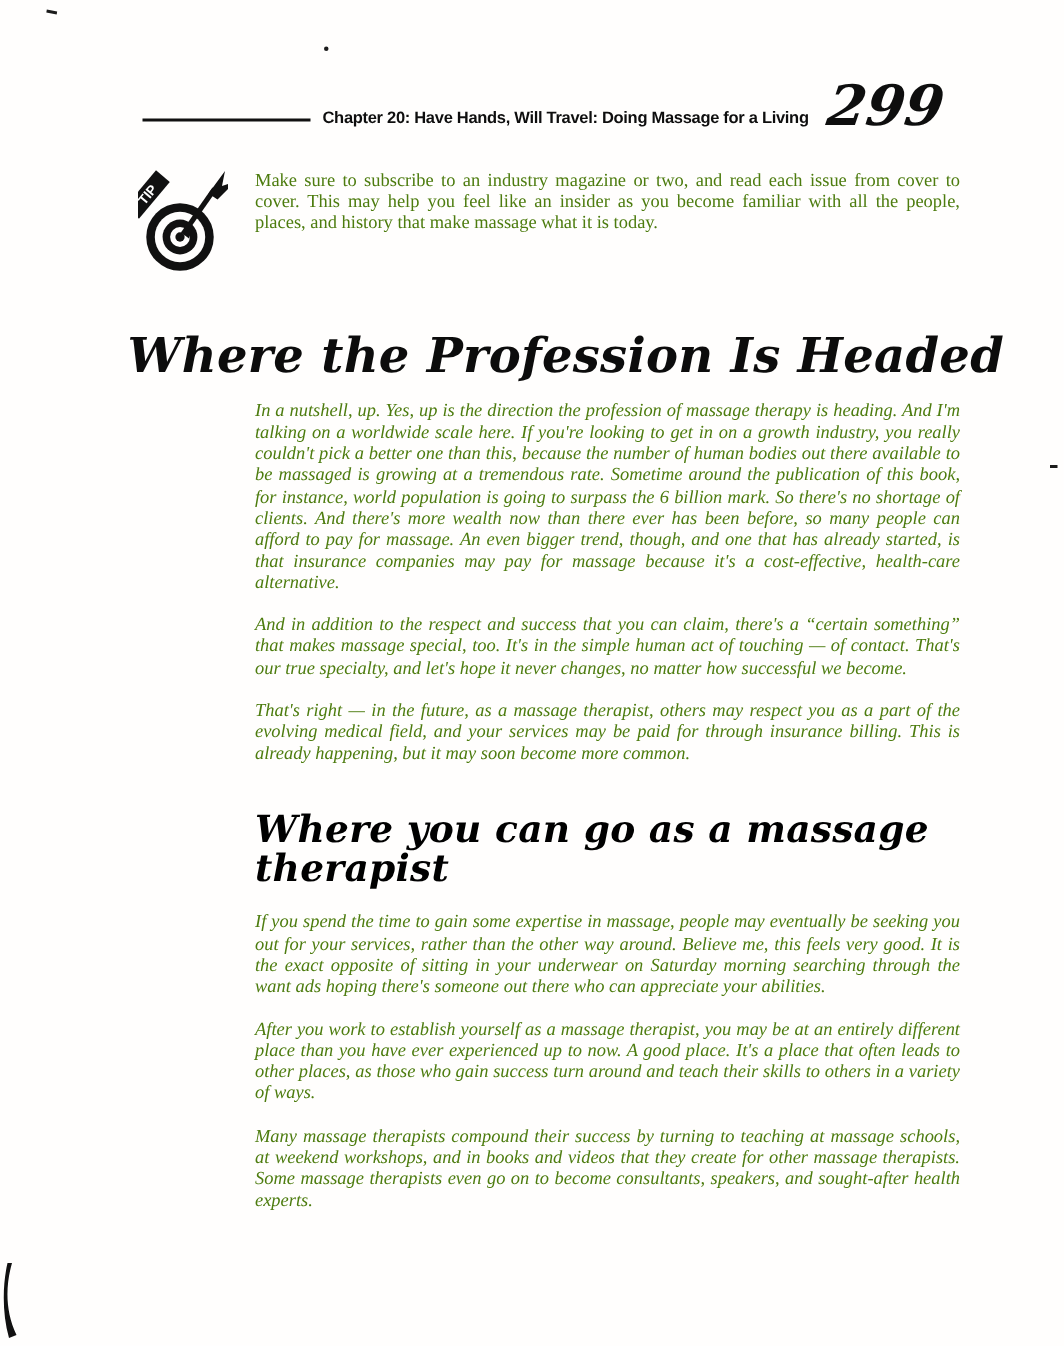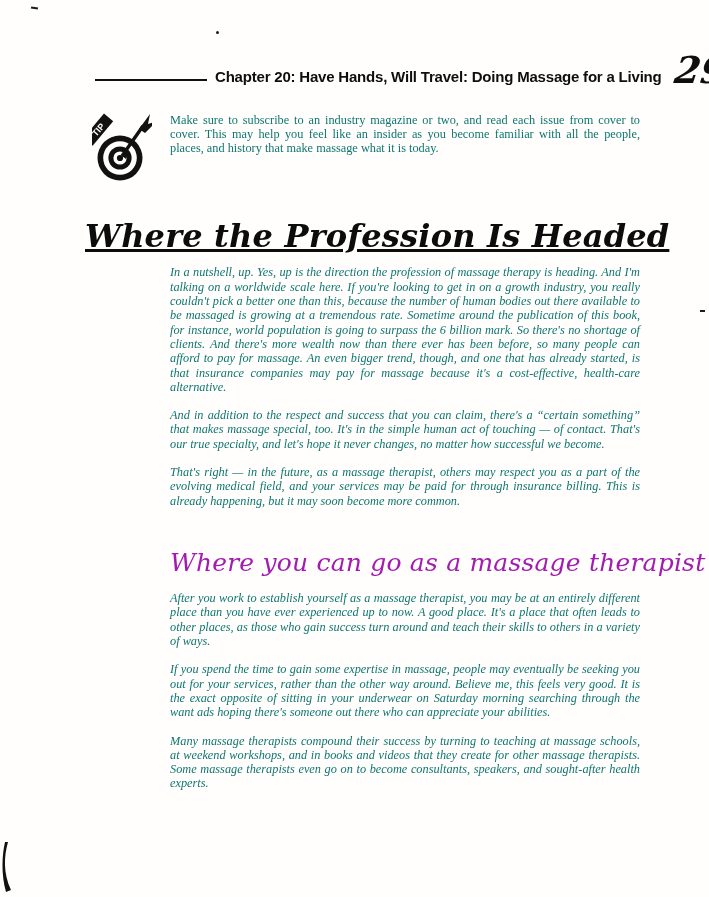--- a/index.html
+++ b/index.html
@@ -6,38 +6,38 @@
   html, body { width:709px; height:897px; }
   body { background:#ffffff; }
   .page {
     position:relative; width:709px; height:897px; overflow:hidden;
     background:#fffefd; color:#141414;
     font-family:"Liberation Serif", serif;
   }
   .header { display:flex; align-items:flex-end; margin:56px 14px 0 95px; }
   .header-rule { width:112px; height:2px; background:#111; margin-bottom:4px; flex:0 0 auto; }
   .chapter-title {
-    font-family:"Liberation Sans", sans-serif; font-weight:bold; font-size:15px;
+    font-family:"Liberation Sans", sans-serif; font-weight:bold; font-size:11px;
     margin-left:8px; white-space:nowrap; letter-spacing:-0.2px; color:#0e0e0e;
   }
   .page-number {
     font-family:"DejaVu Serif", serif; font-style:italic; font-weight:bold;
     font-size:37px; line-height:0.78; margin-left:13px; transform:skewX(-8deg); color:#0e0e0e;
   }
   .tip-row { display:flex; margin:28px 0 0 92px; }
   .tip-icon { width:60px; flex:0 0 60px; margin-top:0; }
-  .body-text { font-size:12.3px; line-height:14.3px; text-align:justify; color:#0f766e; }
+  .body-text { font-size:12.3px; line-height:14.3px; text-align:justify; color:#4d7c0f; }
   .tip-text { margin-left:18px; width:470px; }
   .script-h1 {
     font-family:"DejaVu Serif", serif; font-style:italic; font-weight:bold;
-    font-size:32px; line-height:1.05; margin:33px 0 12px 85px; letter-spacing:0.2px; color:#0c0c0c;text-decoration:underline;
+    font-size:32px; line-height:1.05; margin:33px 0 12px 85px; letter-spacing:0.2px; color:#0c0c0c;
   }
   .script-h2 {
-    font-family:"DejaVu Serif", serif; font-style:italic; font-weight:normal;
-    font-size:25px; line-height:1.05; margin:42px 0 15px 170px; letter-spacing:0.2px; color:#a21caf;
+    font-family:"DejaVu Serif", serif; font-style:italic; font-weight:bold;
+    font-size:25px; line-height:1.05; margin:31px 0 15px 170px; letter-spacing:0.2px; color:#000000;
   }
   p.para { margin:0 0 14px 170px; width:470px;font-style:italic; }
   .artifact { position:absolute; background:#1c1c1c; }
   .corner-mark { position:absolute; left:1px; bottom:5px; }
 </style>
 </head>
 <body>
 
 <div class="page">
 
@@ -66,22 +66,22 @@
     </div>
     <p class="body-text tip-text">Make sure to subscribe to an industry magazine or two, and read each issue from cover to cover. This may help you feel like an insider as you become familiar with all the people, places, and history that make massage what it is today.</p>
   </div>
 
   <h1 class="script-h1">Where the Profession Is Headed</h1>
   <p class="body-text para">In a nutshell, up. Yes, up is the direction the profession of massage therapy is heading. And I'm talking on a worldwide scale here. If you're looking to get in on a growth industry, you really couldn't pick a better one than this, because the number of human bodies out there available to be massaged is growing at a tremendous rate. Sometime around the publication of this book, for instance, world population is going to surpass the 6 billion mark. So there's no shortage of clients. And there's more wealth now than there ever has been before, so many people can afford to pay for massage. An even bigger trend, though, and one that has already started, is that insurance companies may pay for massage because it's a cost-effective, health-care alternative.</p>
   <p class="body-text para">And in addition to the respect and success that you can claim, there's a “certain something” that makes massage special, too. It's in the simple human act of touching — of contact. That's our true specialty, and let's hope it never changes, no matter how successful we become.</p>
   <p class="body-text para">That's right — in the future, as a massage therapist, others may respect you as a part of the evolving medical field, and your services may be paid for through insurance billing. This is already happening, but it may soon become more common.</p>
 
   <h2 class="script-h2">Where you can go as a massage therapist</h2>
+  <p class="body-text para">If you spend the time to gain some expertise in massage, people may eventually be seeking you out for your services, rather than the other way around. Believe me, this feels very good. It is the exact opposite of sitting in your underwear on Saturday morning searching through the want ads hoping there's someone out there who can appreciate your abilities.</p>
   <p class="body-text para">After you work to establish yourself as a massage therapist, you may be at an entirely different place than you have ever experienced up to now. A good place. It's a place that often leads to other places, as those who gain success turn around and teach their skills to others in a variety of ways.</p>
-  <p class="body-text para">If you spend the time to gain some expertise in massage, people may eventually be seeking you out for your services, rather than the other way around. Believe me, this feels very good. It is the exact opposite of sitting in your underwear on Saturday morning searching through the want ads hoping there's someone out there who can appreciate your abilities.</p>
   <p class="body-text para">Many massage therapists compound their success by turning to teaching at massage schools, at weekend workshops, and in books and videos that they create for other massage therapists. Some massage therapists even go on to become consultants, speakers, and sought-after health experts.</p>
 
   <div class="artifact" style="left:31px; top:7px; width:7px; height:2px; transform:rotate(10deg);"></div>
   <div class="artifact" style="left:216px; top:31px; width:3px; height:3px; border-radius:50%;"></div>
   <div class="artifact" style="left:700px; top:310px; width:5px; height:2px;"></div>
   <svg class="corner-mark" width="14" height="50" viewBox="0 0 14 50" aria-hidden="true">
     <path d="M7 0 C 3 14, 2 31, 10 48 L 5 50 C 0 32, 1 13, 4 0 Z" fill="#111"></path>
   </svg>
 
 </div>

